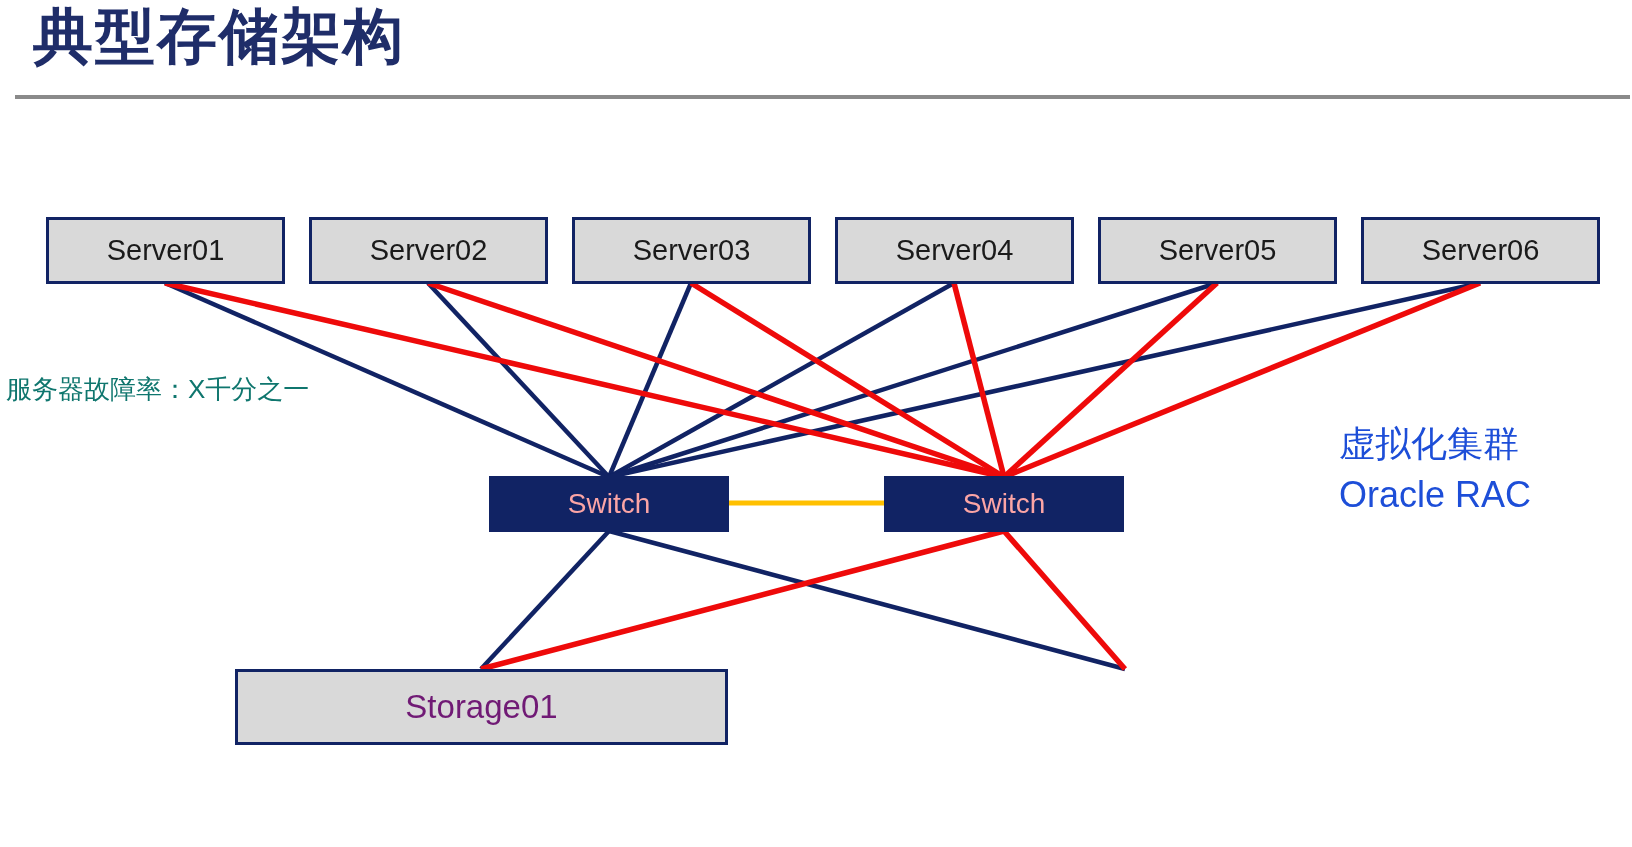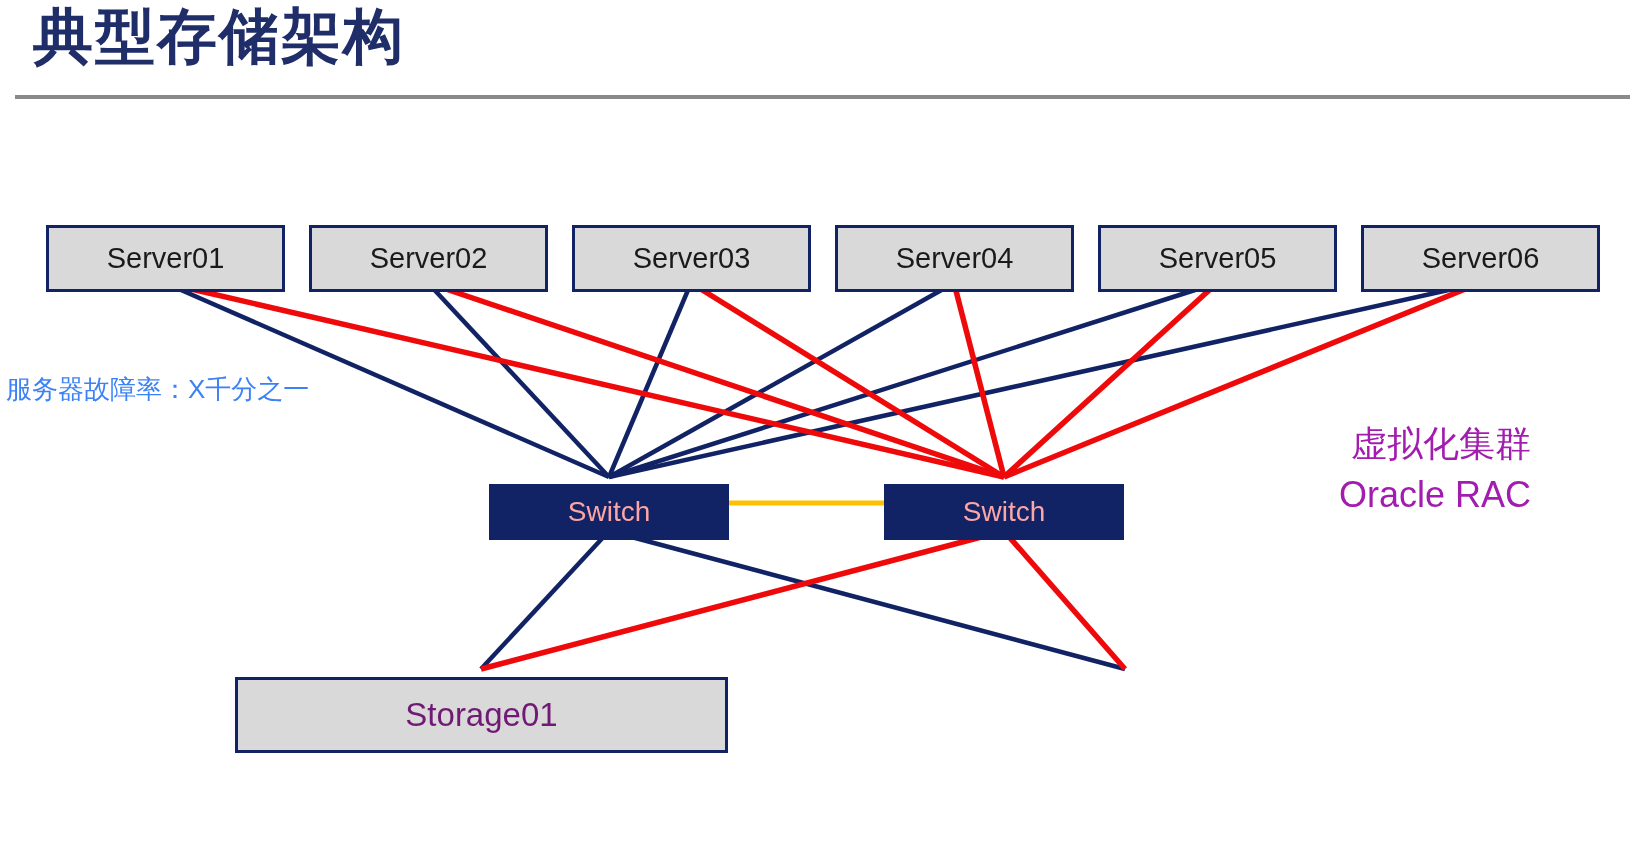--- a/index.html
+++ b/index.html
@@ -11,44 +11,44 @@
     position:absolute;left:33px;top:2px;font-size:60px;line-height:1.15;
     font-weight:700;color:var(--title_navy);z-index:3;letter-spacing:2px;
   }
   .divider{
     position:absolute;left:15px;top:95px;width:1615px;height:4px;
     background:var(--divider_gray);z-index:0;
   }
   .links{position:absolute;left:0;top:0;z-index:1;}
   .node{
     position:absolute;display:flex;align-items:center;justify-content:center;
-    box-sizing:border-box;z-index:2;text-align:left;white-space:nowrap;margin-top:8px;
+    box-sizing:border-box;z-index:2;text-align:left;white-space:nowrap;
   }
   .server{
     width:239px;height:67px;top:217px;
     background:var(--node_gray);border:3px solid var(--navy);
     font-size:29px;color:#1a1a1a;
   }
   .switch{
     width:240px;height:56px;top:476px;
     background:var(--navy);color:#fca5a5;font-size:28px;
   }
   .storage{
     height:76px;top:669px;
     background:var(--node_gray);border:3px solid var(--navy);
     font-size:33px;color:#701a75;
   }
   .side-note{
-    position:absolute;font-size:26px;color:#3b82f6;z-index:3;white-space:nowrap;
+    position:absolute;font-size:26px;color:#0f766e;z-index:3;white-space:nowrap;
   }
   .note-server{left:6px;top:372px;}
   .note-storage{left:6px;top:774px;}
   .cluster-note{
     position:absolute;left:1339px;top:418px;z-index:3;
-    font-size:36px;line-height:51px;color:#a21caf;white-space:nowrap;text-align:right;
+    font-size:36px;line-height:51px;color:#1d4ed8;white-space:nowrap;
   }
 </style>
 </head>
 <body>
 
 <div class="slide">
 
   <div class="slide-title">典型存储架构</div>
   <div class="divider"></div>
 

